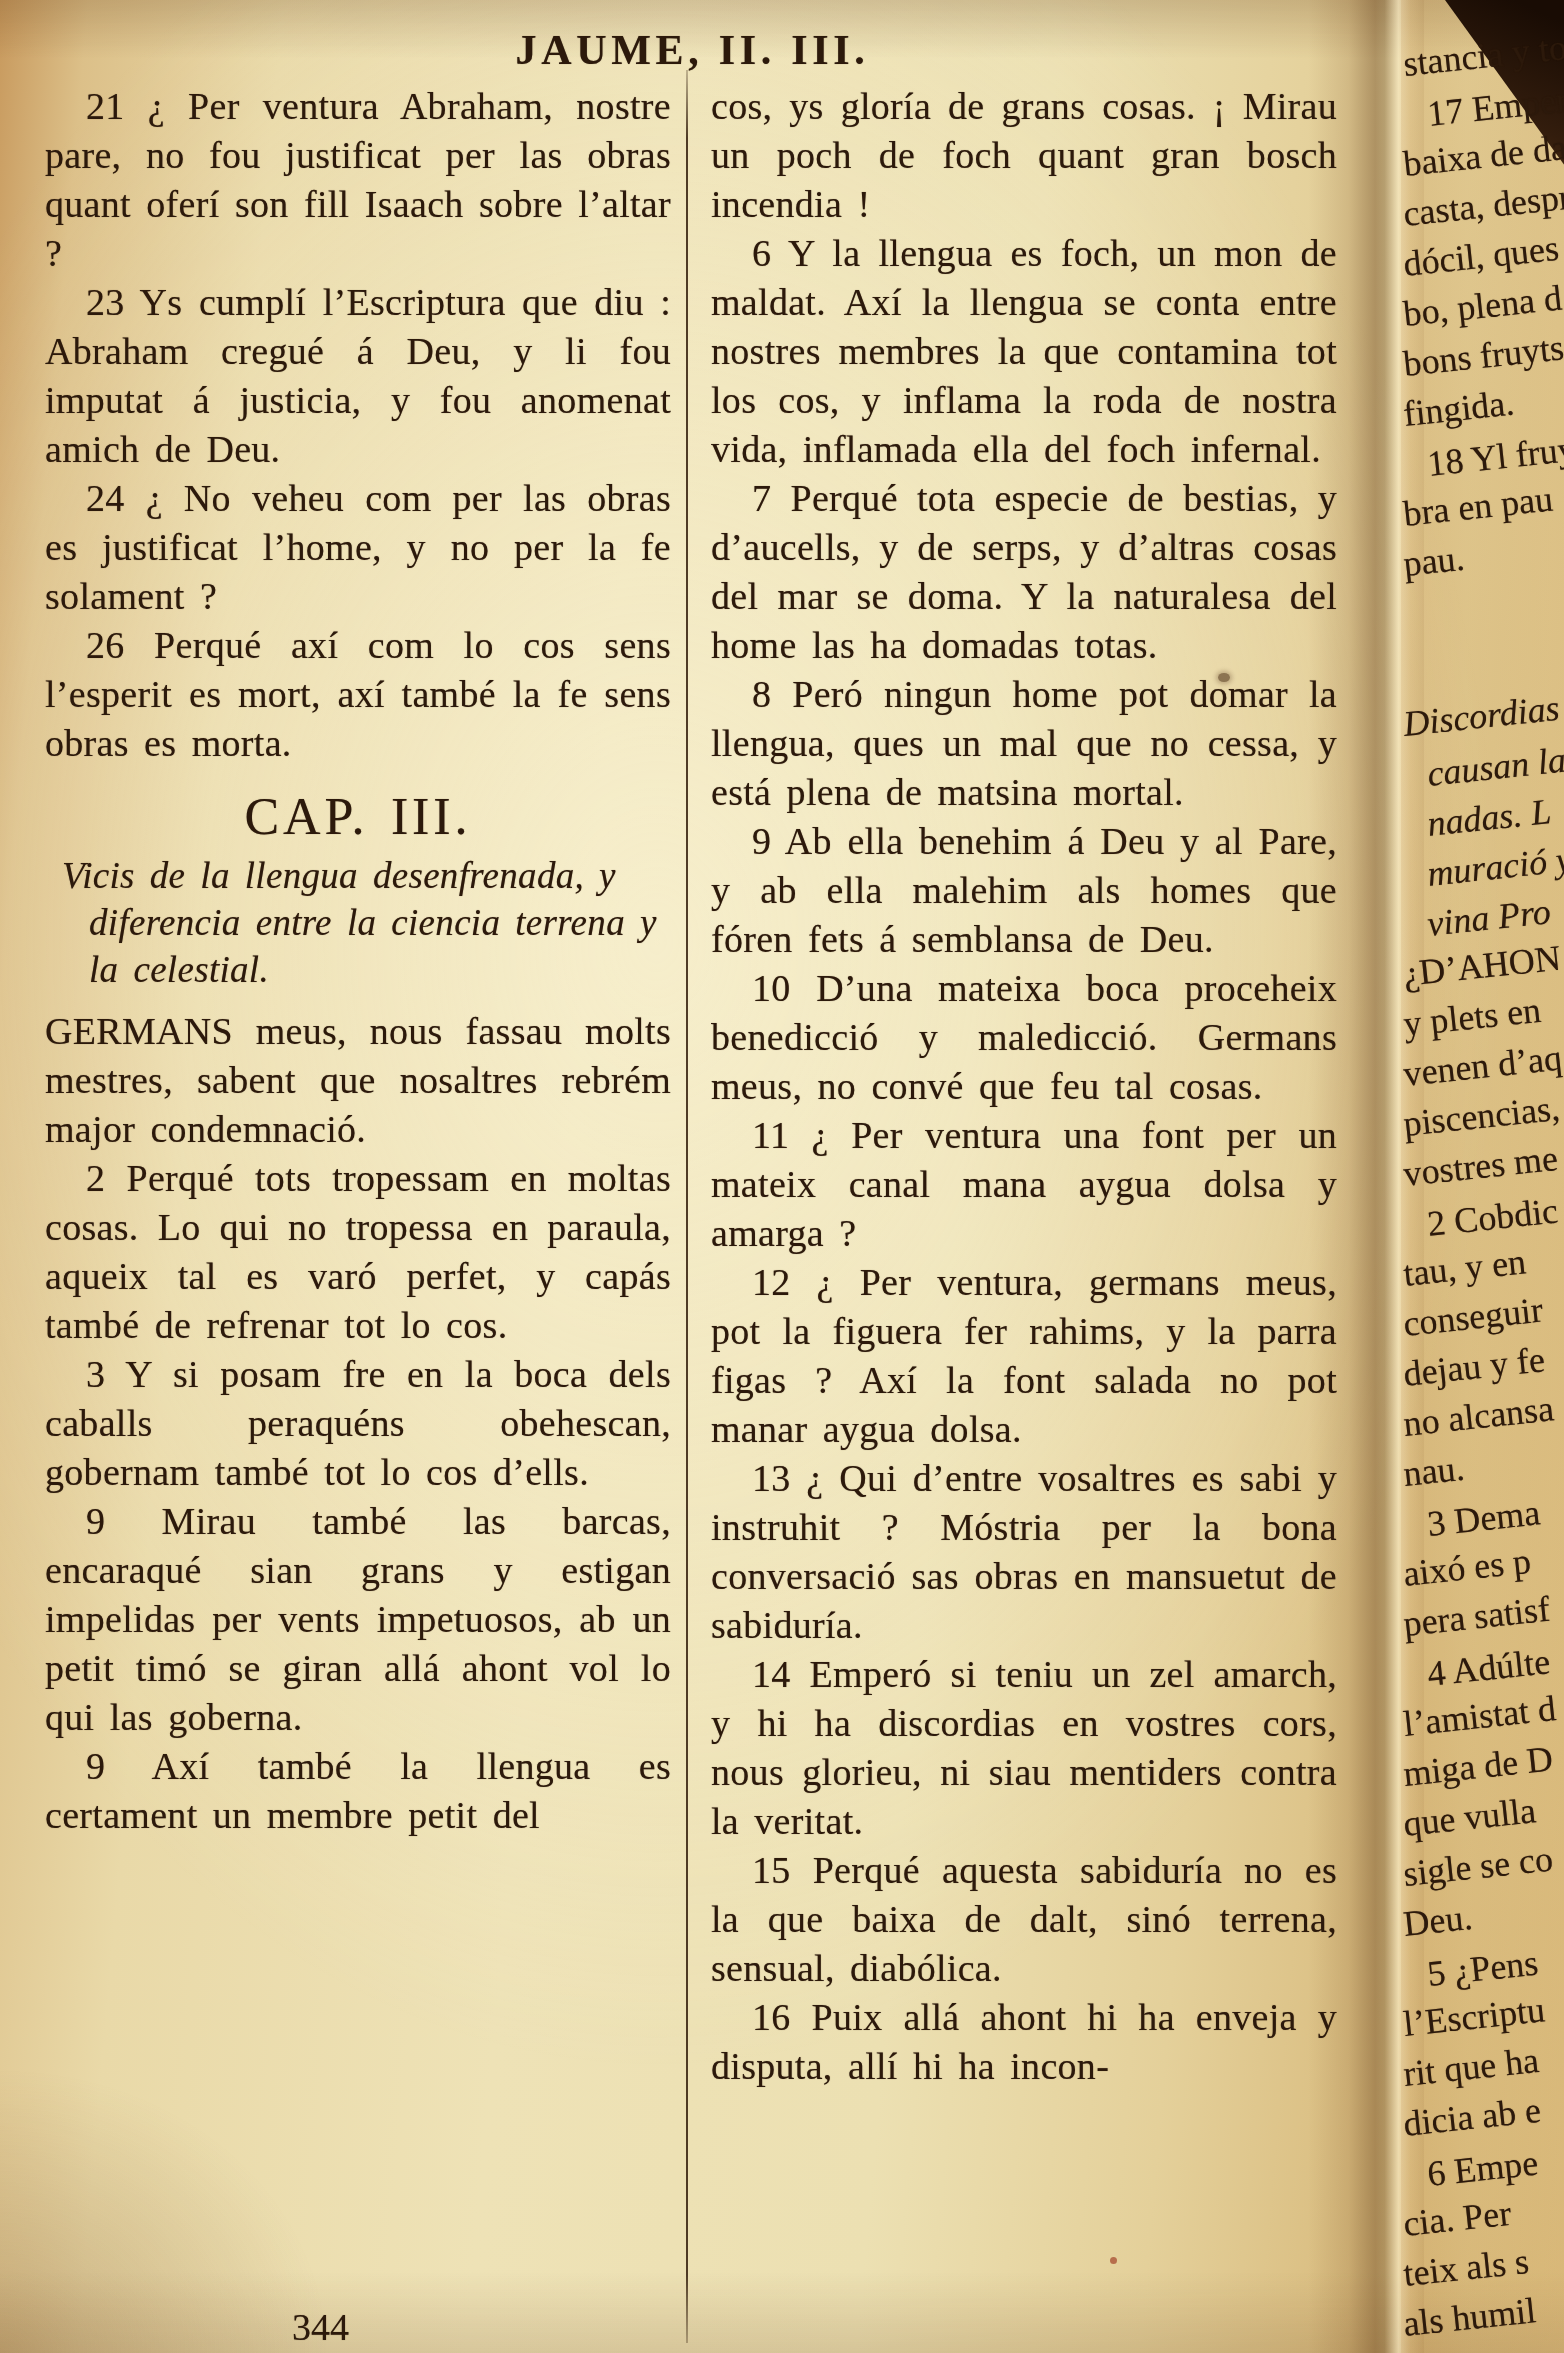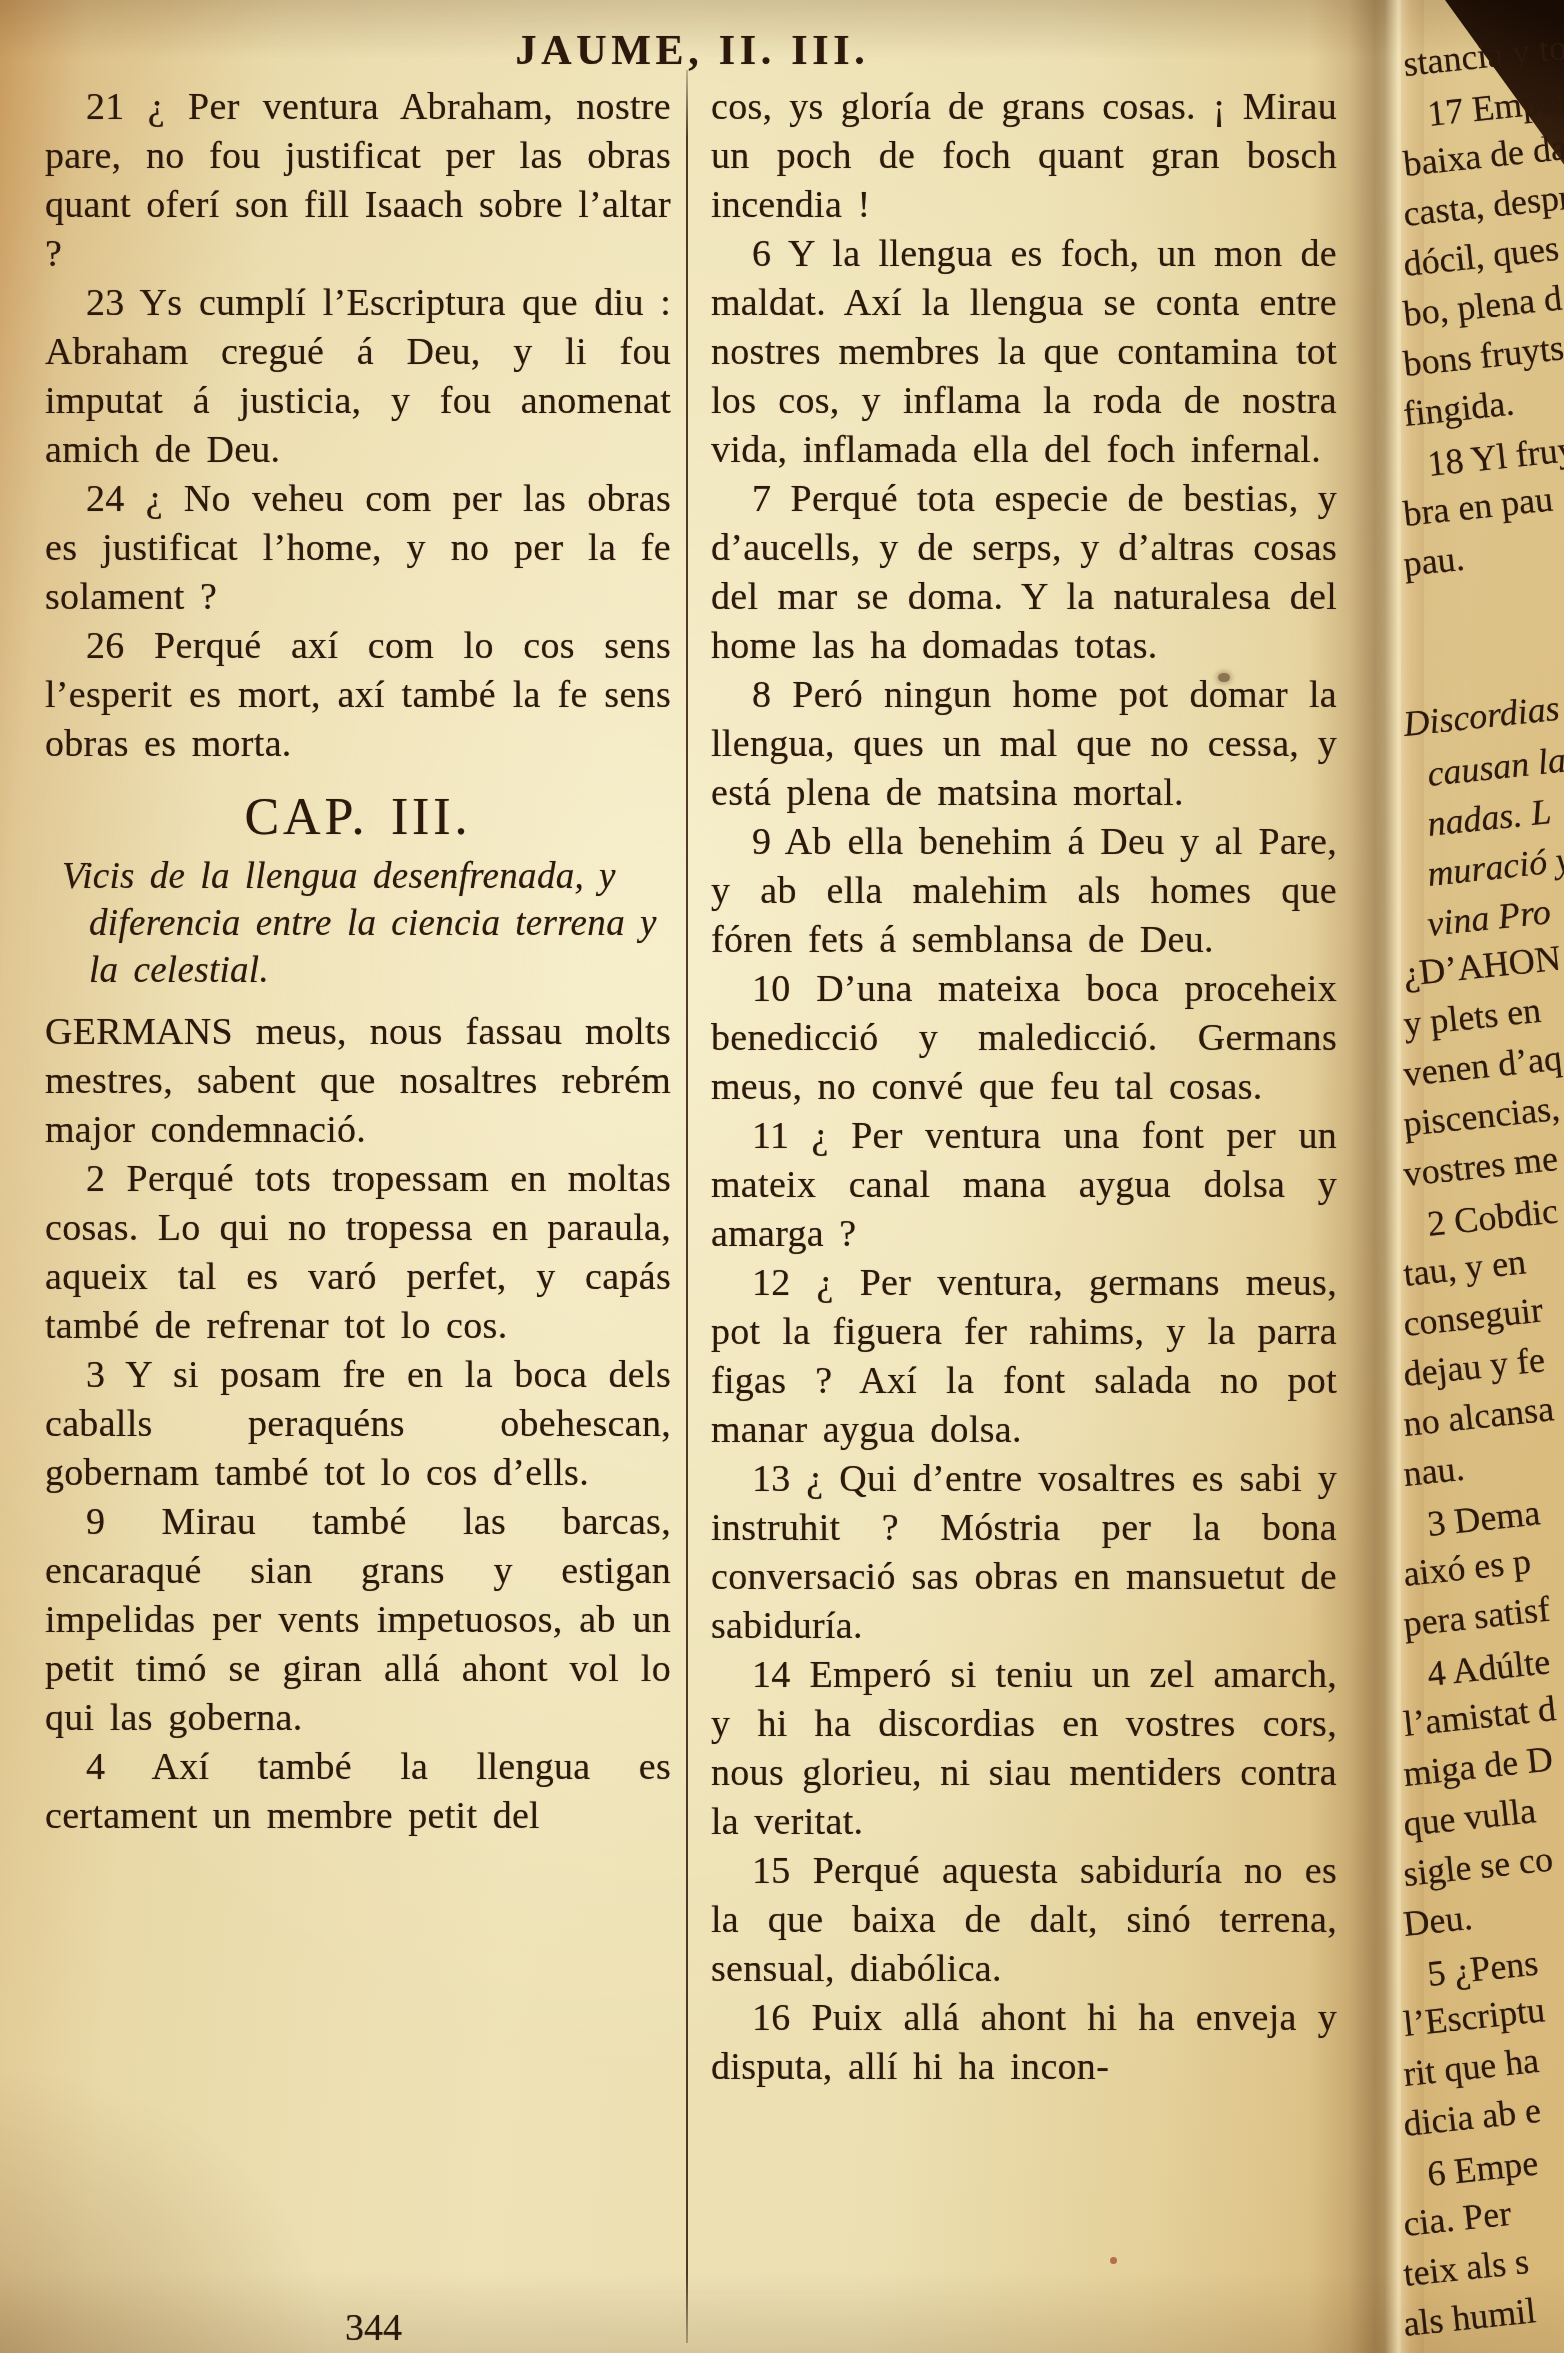--- a/index.html
+++ b/index.html
@@ -64,21 +64,21 @@
   .right-page{
     position:absolute;left:1404px;top:39px;width:203px;
     font-size:36px;line-height:50px;
   }
   .right-page .line{white-space:nowrap;transform:rotate(-6deg);transform-origin:0 60%}
   .right-page .line.indent{margin-left:23.5px}
   .right-page .line.italic{font-style:italic}
   .right-page .gap{height:110px}
 
   .page-number{
-    position:absolute;left:292px;top:2305px;width:110px;text-align:right;
+    position:absolute;left:292px;top:2305px;width:110px;text-align:left;
     font-size:38px;line-height:44px;
   }
 
   .blot{position:absolute;border-radius:50%}
   #blot-1{left:1218px;top:673px;width:11.7px;height:9.4px;background:rgba(62,32,10,0.55);box-shadow:0 0 4.7px 2.3px rgba(62,32,10,0.25)}
   #blot-2{left:1110px;top:2257px;width:7px;height:7px;background:rgba(152,44,22,0.6)}
 </style>
 </head>
 <body>
 
@@ -94,21 +94,21 @@
     <p class="verse">21 ¿ Per ventura Abraham, nostre pare, no fou justificat per las obras quant oferí son fill Isaach sobre l’altar ?</p>
     <p class="verse">23 Ys cumplí l’Escriptura que diu : Abraham cregué á Deu, y li fou imputat á justicia, y fou anomenat amich de Deu.</p>
     <p class="verse">24 ¿ No veheu com per las obras es justificat l’home, y no per la fe solament ?</p>
     <p class="verse">26 Perqué axí com lo cos sens l’esperit es mort, axí també la fe sens obras es morta.</p>
     <p class="chapter">CAP. III.</p>
     <p class="summary">Vicis de la llengua desenfrenada, y diferencia entre la ciencia terrena y la celestial.</p>
     <p class="opening">GERMANS meus, nous fassau molts mestres, sabent que nosaltres rebrém major condemnació.</p>
     <p class="verse">2 Perqué tots tropessam en moltas cosas. Lo qui no tropessa en paraula, aqueix tal es varó perfet, y capás també de refrenar tot lo cos.</p>
     <p class="verse">3 Y si posam fre en la boca dels caballs peraquéns obehescan, gobernam també tot lo cos d’ells.</p>
     <p class="verse">9 Mirau també las barcas, encaraqué sian grans y estigan impelidas per vents impetuosos, ab un petit timó se giran allá ahont vol lo qui las goberna.</p>
-    <p class="verse">4 Axí també la llengua es certament un membre petit del</p>
+    <p class="verse">9 Axí també la llengua es certament un membre petit del</p>
   </div>
 <div class="divider"></div>
 <div class="col ink" id="mid-col">
     <p class="flow">cos, ys gloría de grans cosas. ¡ Mirau un poch de foch quant gran bosch incendia !</p>
     <p class="verse">6 Y la llengua es foch, un mon de maldat. Axí la llengua se conta entre nostres membres la que contamina tot los cos, y inflama la roda de nostra vida, inflamada ella del foch infernal.</p>
     <p class="verse">7 Perqué tota especie de bestias, y d’aucells, y de serps, y d’altras cosas del mar se doma. Y la naturalesa del home las ha domadas totas.</p>
     <p class="verse">8 Peró ningun home pot domar la llengua, ques un mal que no cessa, y está plena de matsina mortal.</p>
     <p class="verse">9 Ab ella benehim á Deu y al Pare, y ab ella malehim als homes que fóren fets á semblansa de Deu.</p>
     <p class="verse">10 D’una mateixa boca proceheix benedicció y maledicció. Germans meus, no convé que feu tal cosas.</p>
     <p class="verse">11 ¿ Per ventura una font per un mateix canal mana aygua dolsa y amarga ?</p>

